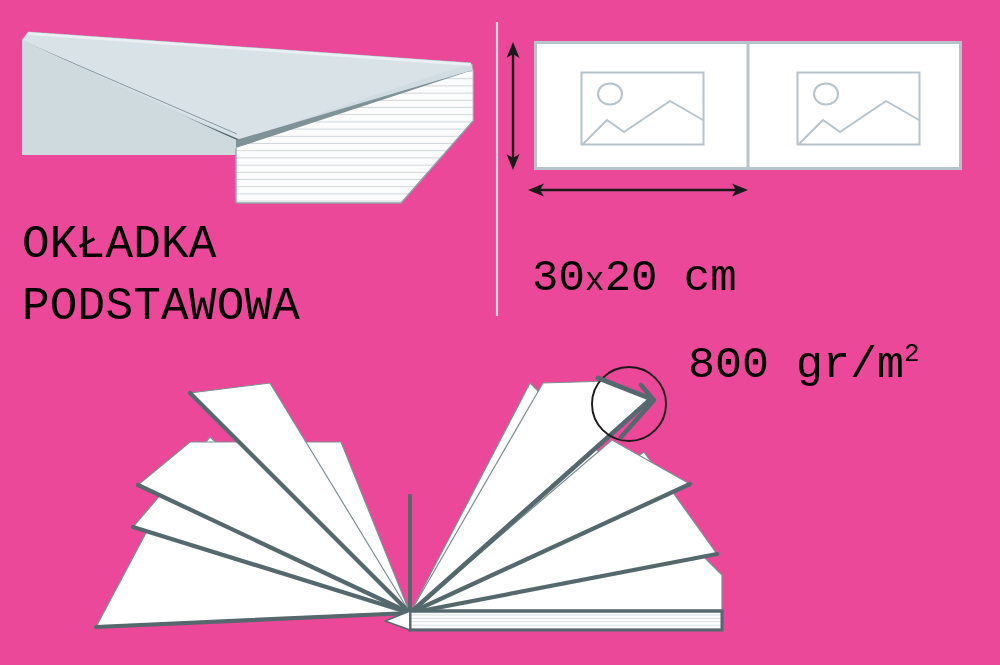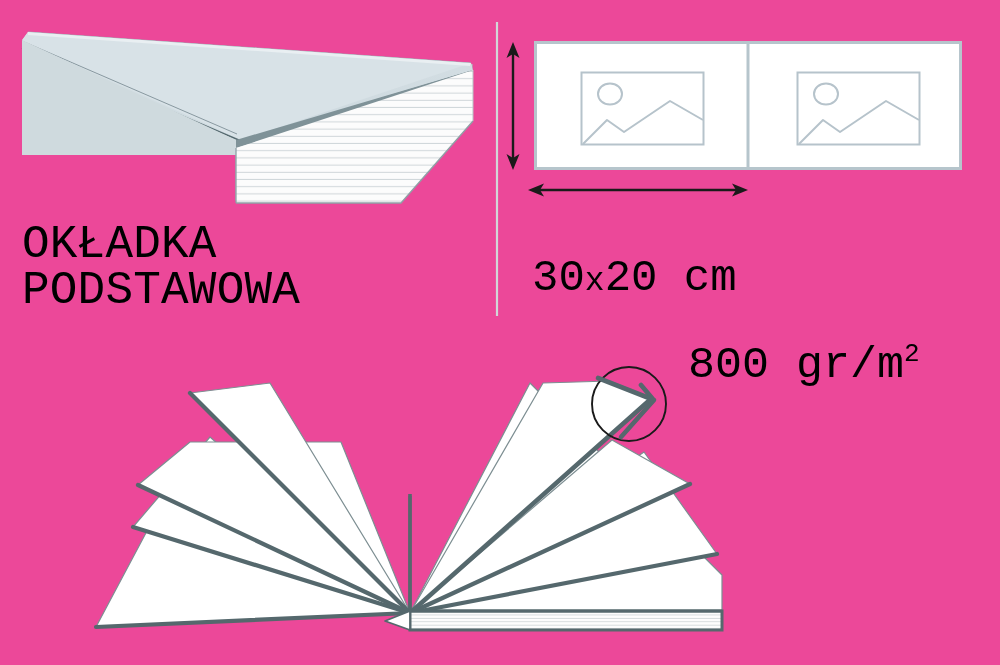--- a/index.html
+++ b/index.html
@@ -31,21 +31,21 @@
     font-weight: 400;
     white-space: nowrap;
     line-height: 1.0;
   }
   #cover-label {
     left: 22px;
     top: 222px;
     font-size: 46px;
     letter-spacing: 0.2px;
   }
-  #cover-label .line2 { display: block; margin-top: 0; }
+  #cover-label .line2 { display: block; margin-top: 16px; }
   #spread-size-label {
     left: 532px;
     top: 256px;
     font-size: 44px;
   }
   #spread-size-label .xsep { font-size: 33px; }
   #weight-label {
     left: 688px;
     top: 343px;
     font-size: 45px;

